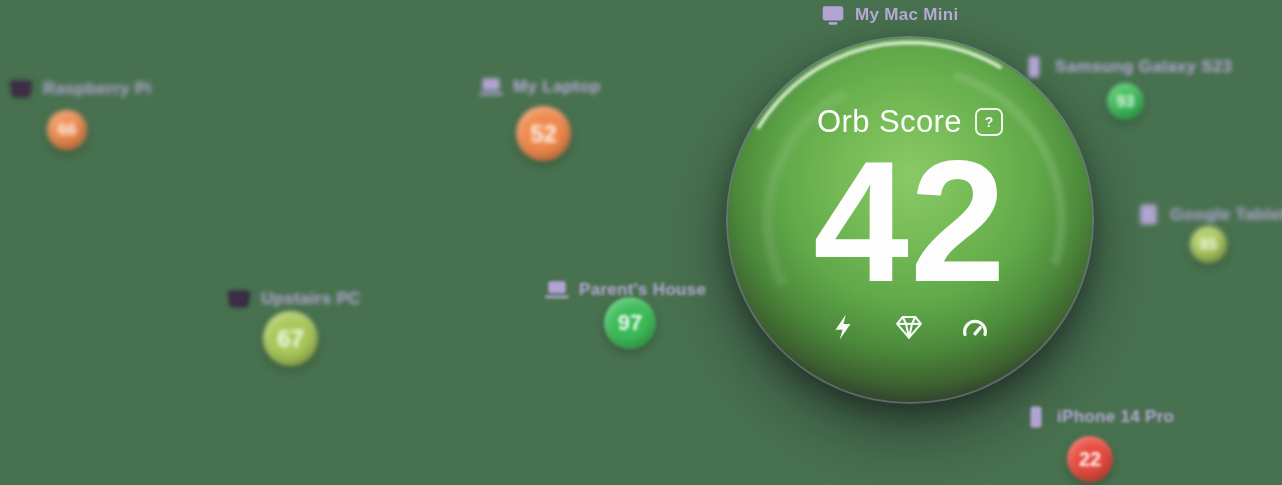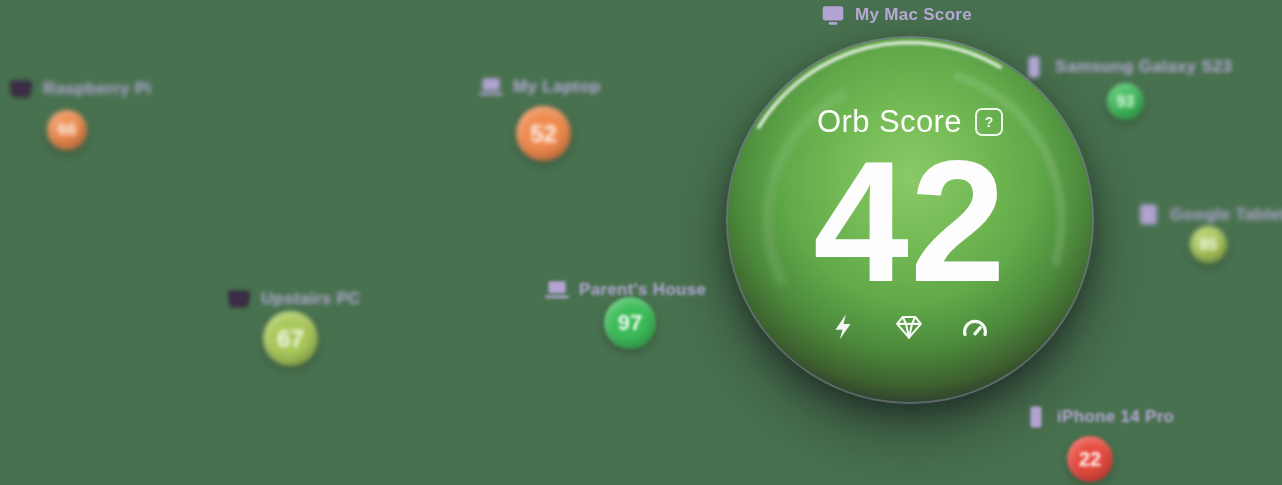--- a/index.html
+++ b/index.html
@@ -149,21 +149,21 @@
     <span class="badge-num">52</span>
   </div>
 
   <div class="device-row" style="left:820px;top:2px">
     <span class="dev-icon">
       <svg width="26" height="26" viewBox="0 0 24 24" fill="currentColor">
           <rect x="2.5" y="4" width="19" height="13" rx="2"></rect>
           <rect x="8" y="18.5" width="8" height="2.5" rx="1.2"></rect>
         </svg>
     </span>
-    <span>My Mac Score</span>
+    <span>My Mac Mini</span>
   </div>
 
   <div class="device-row blur-m" style="left:1022px;top:54px">
     <span class="dev-icon">
       <svg width="24" height="26" viewBox="0 0 24 24" fill="currentColor">
           <rect x="6.5" y="1.5" width="11" height="21" rx="2.5"></rect>
         </svg>
     </span>
     <span>Samsung Galaxy S23</span>
   </div>

